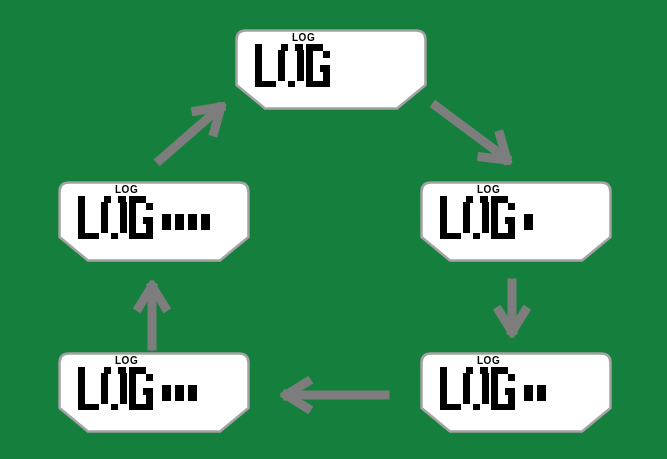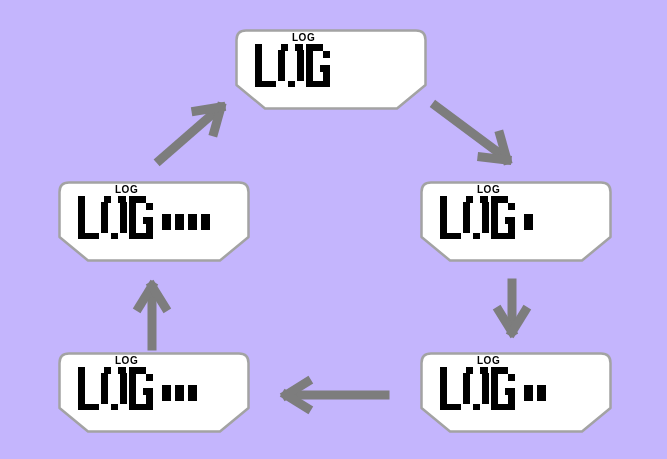--- a/index.html
+++ b/index.html
@@ -1,20 +1,20 @@
 <!DOCTYPE html>
 <html><head>
 <meta charset="utf-8">
 <style>
   html, body { margin: 0; padding: 0; background: #ffffff; }
   .stage {
     position: relative;
     width: 667px;
     height: 459px;
-    background: #c4b5fd;
+    background: #15803d;
     font-family: "Liberation Sans", sans-serif;
     overflow: hidden;
   }
   .arrow-layer {
     position: absolute;
     left: 0; top: 0;
     width: 667px; height: 459px;
   }
   .panel {
     position: absolute;

